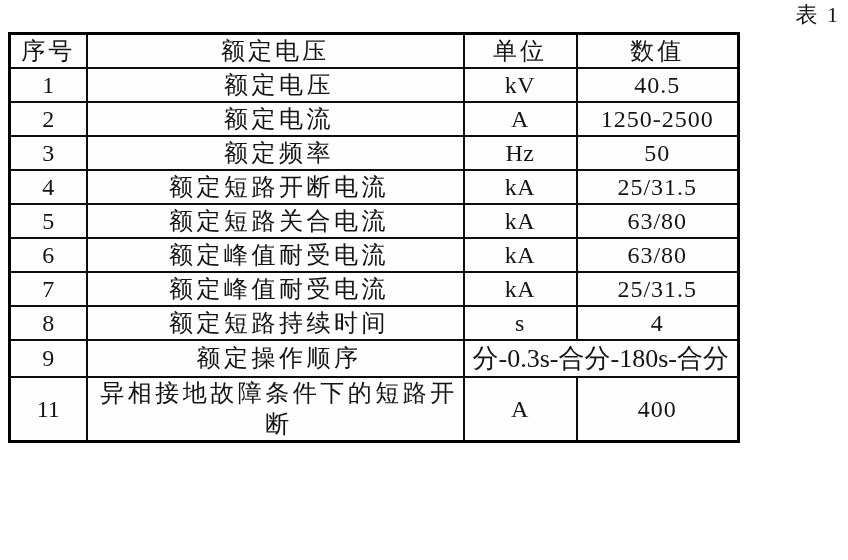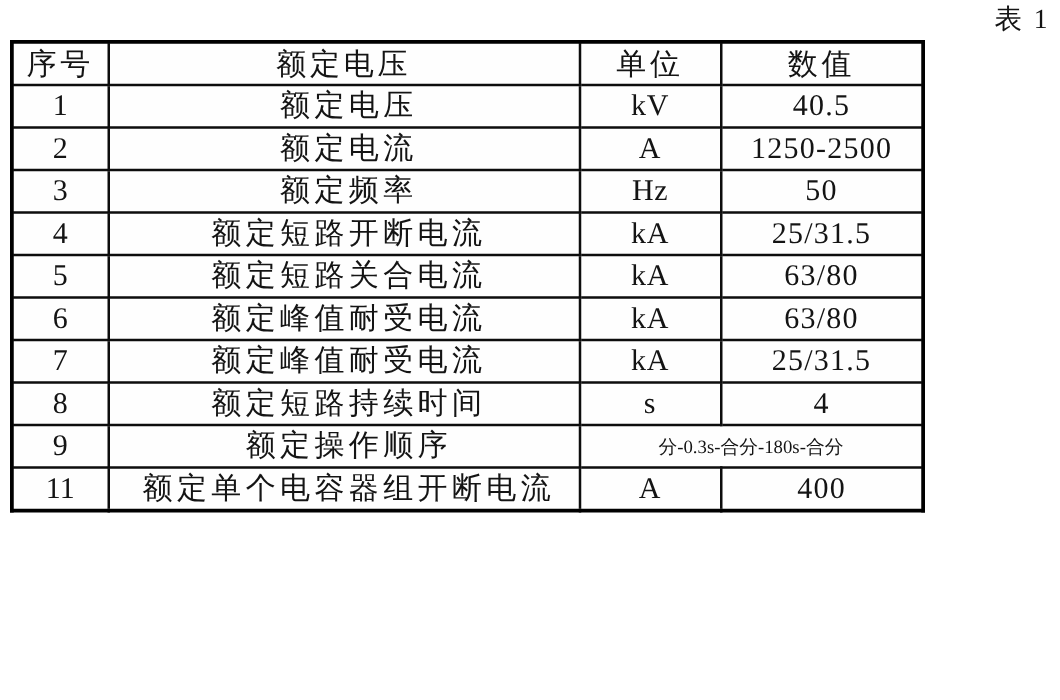--- a/index.html
+++ b/index.html
@@ -68,21 +68,21 @@
   td.c-unit {
     letter-spacing: 0.5px;
     margin-top: 44px;
   }
   td.c-value {
     letter-spacing: 1px;
     margin-left: 24px;
   }
   td.c-seq {
     letter-spacing: 0;
-    font-size: 15px;
+    font-size: 26px;
   }
 </style>
 </head>
 <body>
 
 <div class="page-title">表 1</div>
 
 <table class="param-table">
   <colgroup>
     <col style="width:77px">
@@ -147,18 +147,18 @@
         <td class="c-unit">s</td>
         <td class="c-value">4</td>
       </tr>
       <tr>
         <td class="c-no">9</td>
         <td class="c-name">额定操作顺序</td>
         <td class="c-seq" colspan="2">分-0.3s-合分-180s-合分</td>
       </tr>
       <tr>
         <td class="c-no">11</td>
-        <td class="c-name">额定单个电容器组开断电流</td>
+        <td class="c-name">异相接地故障条件下的短路开断</td>
         <td class="c-unit">A</td>
         <td class="c-value">400</td>
       </tr>
     </tbody>
 </table>
 
 </body></html>

